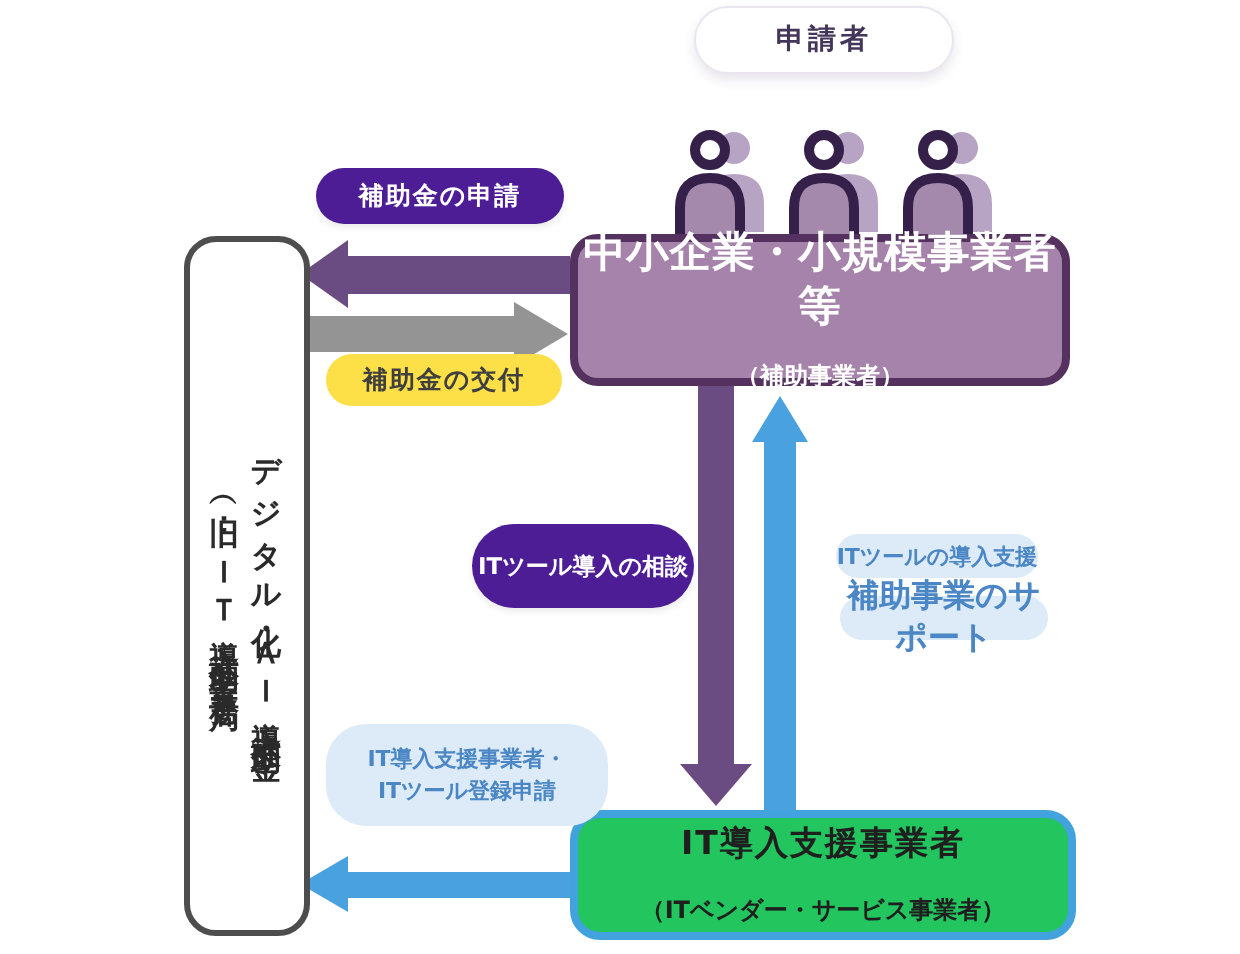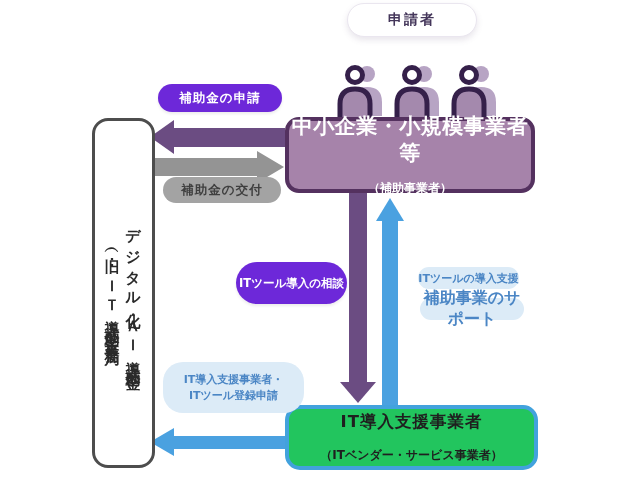--- a/index.html
+++ b/index.html
@@ -29,22 +29,22 @@
 
   .applicant-pill{left:347px;top:3px;width:130px;height:34px;background:#ffffff;
         border:1px solid #eae6ef;border-radius:17px;z-index:3;
         box-shadow:0 3px 6px rgba(90,70,110,0.14);
         font-size:14px;font-weight:bold;color:#44365a;letter-spacing:2px;}
 
   
   .pill{position:absolute;box-sizing:border-box;display:flex;flex-direction:column;
         align-items:center;justify-content:center;text-align:center;
         border-radius:999px;z-index:3;font-weight:bold;}
-  .pill-mauve{background:#6d28d9;color:#ffffff;box-shadow:0 2px 3px rgba(0,0,0,0.08);}
-  .pill-gray{background:#a3a3a3;color:#3f3f3f;}
+  .pill-mauve{background:#4c1d95;color:#ffffff;box-shadow:0 2px 3px rgba(0,0,0,0.08);}
+  .pill-gray{background:#fde047;color:#3f3f3f;}
   .pill-blue{background:#dcebf7;color:#4b86c5;}
   .pill-apply{left:158px;top:84px;width:124px;height:28px;font-size:12.5px;letter-spacing:1px;}
   .pill-grant{left:163px;top:177px;width:118px;height:26px;font-size:12.5px;letter-spacing:1px;}
   .pill-consult{left:236px;top:262px;width:111px;height:42px;font-size:11.5px;}
   .pill-support1{left:418px;top:267px;width:101px;height:22px;font-size:11px;}
   .pill-support2{left:420px;top:298px;width:104px;height:22px;font-size:16px;}
   .pill-register{left:163px;top:362px;width:141px;height:51px;font-size:11px;
         border-radius:20px;line-height:1.45;}
 
   

